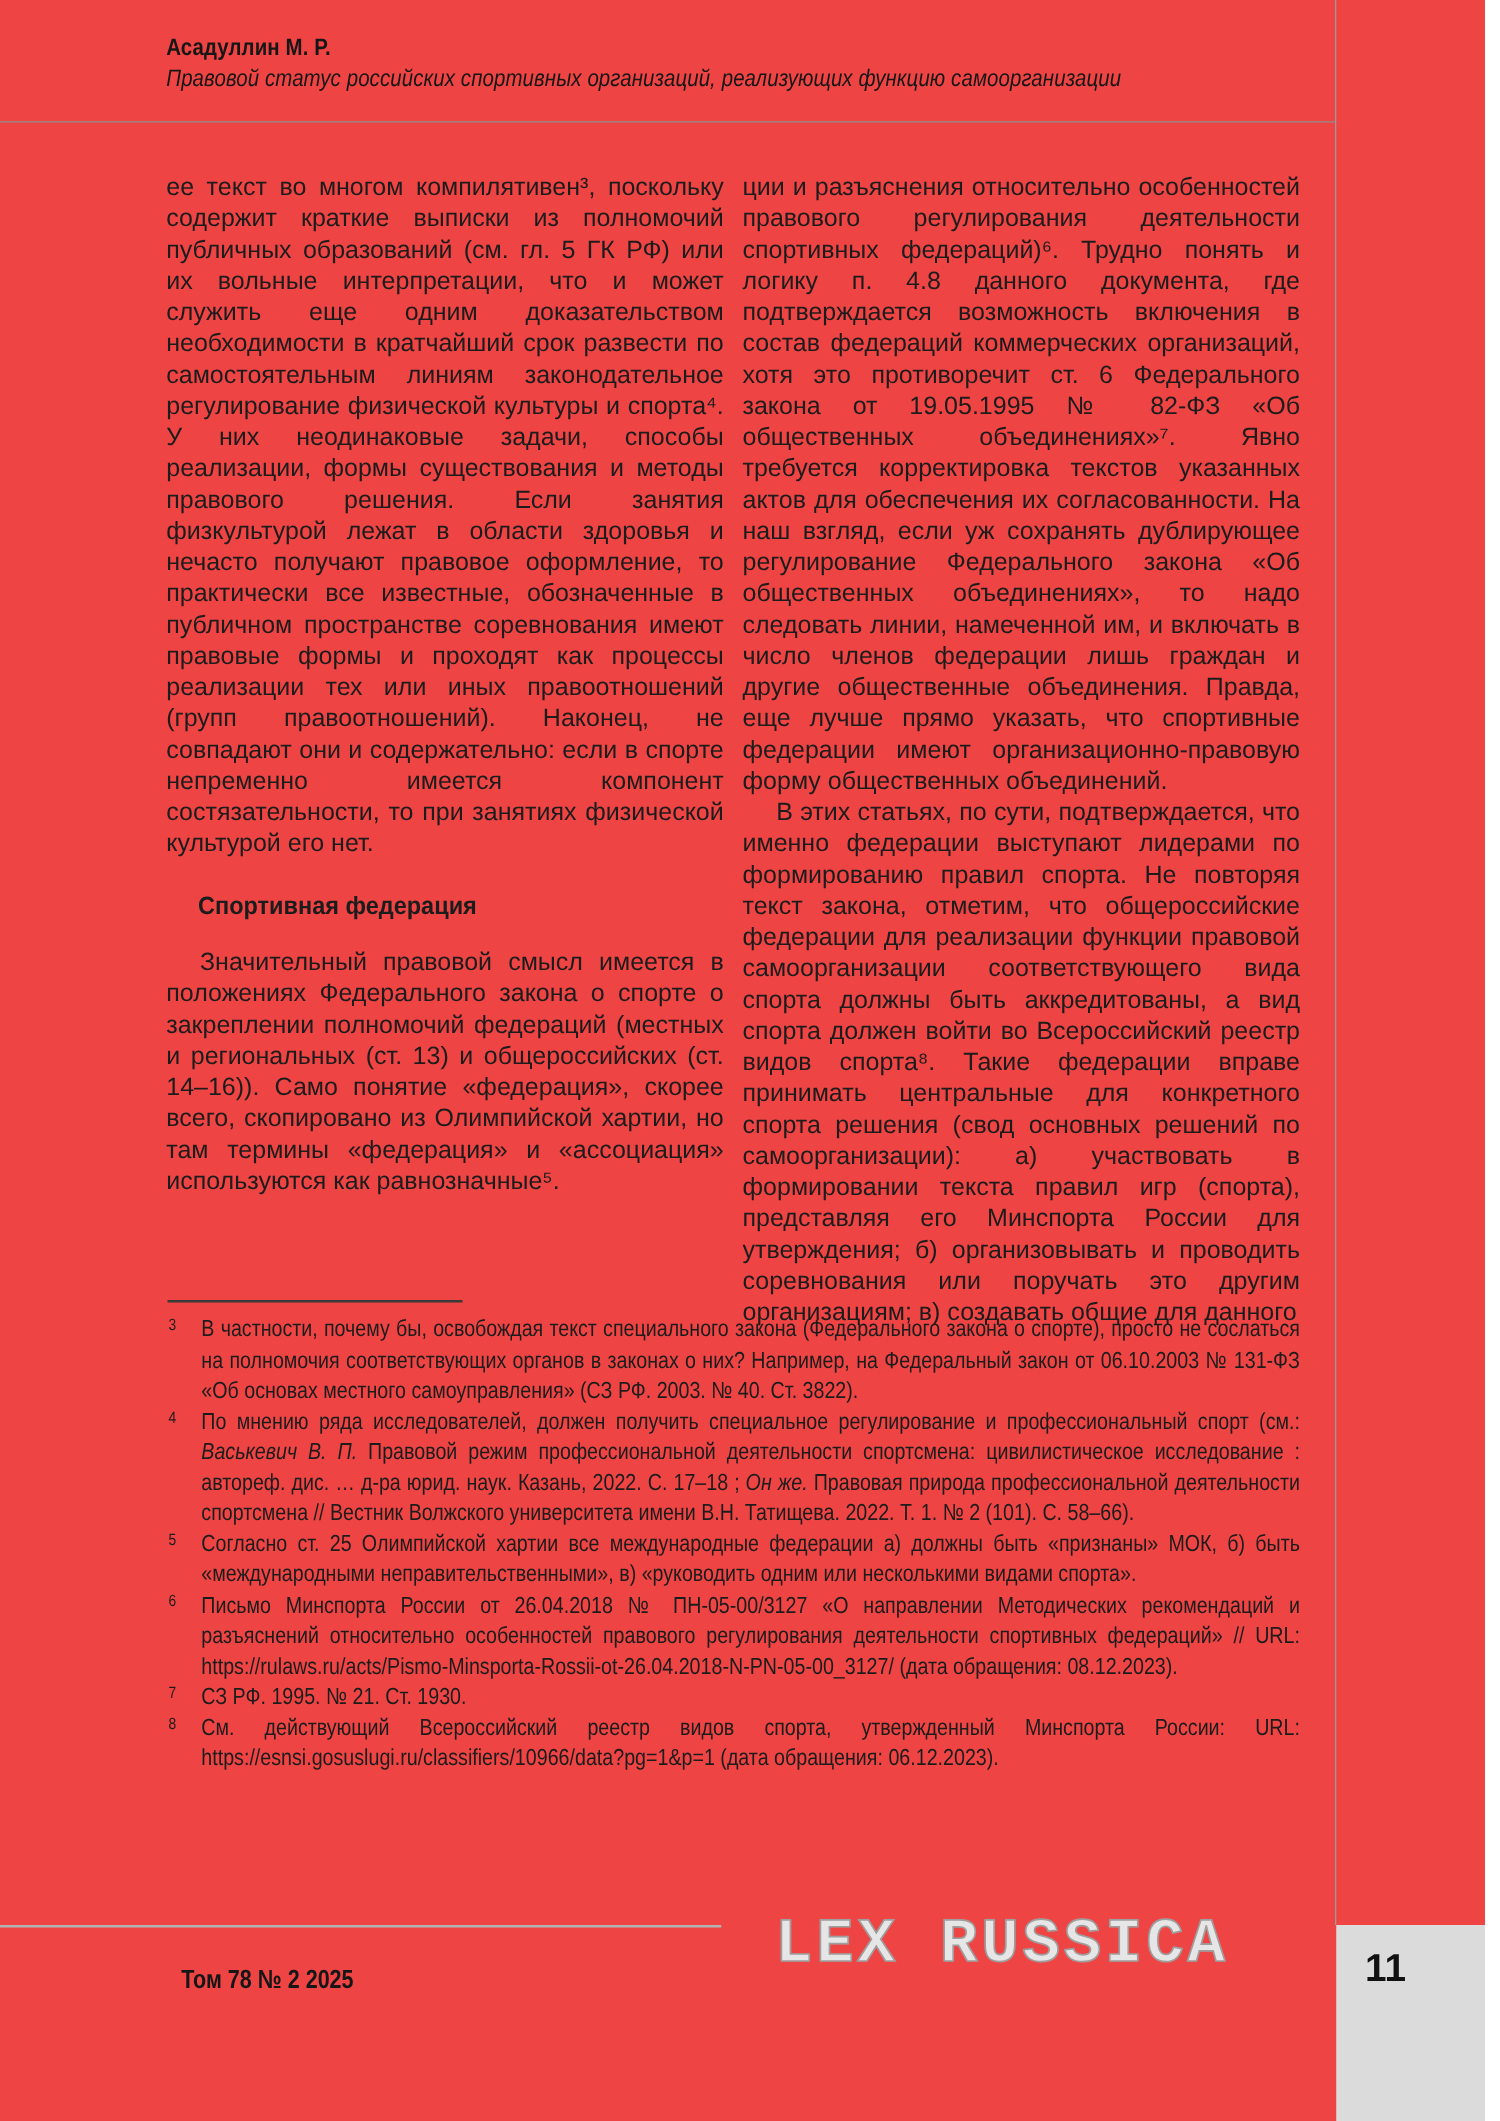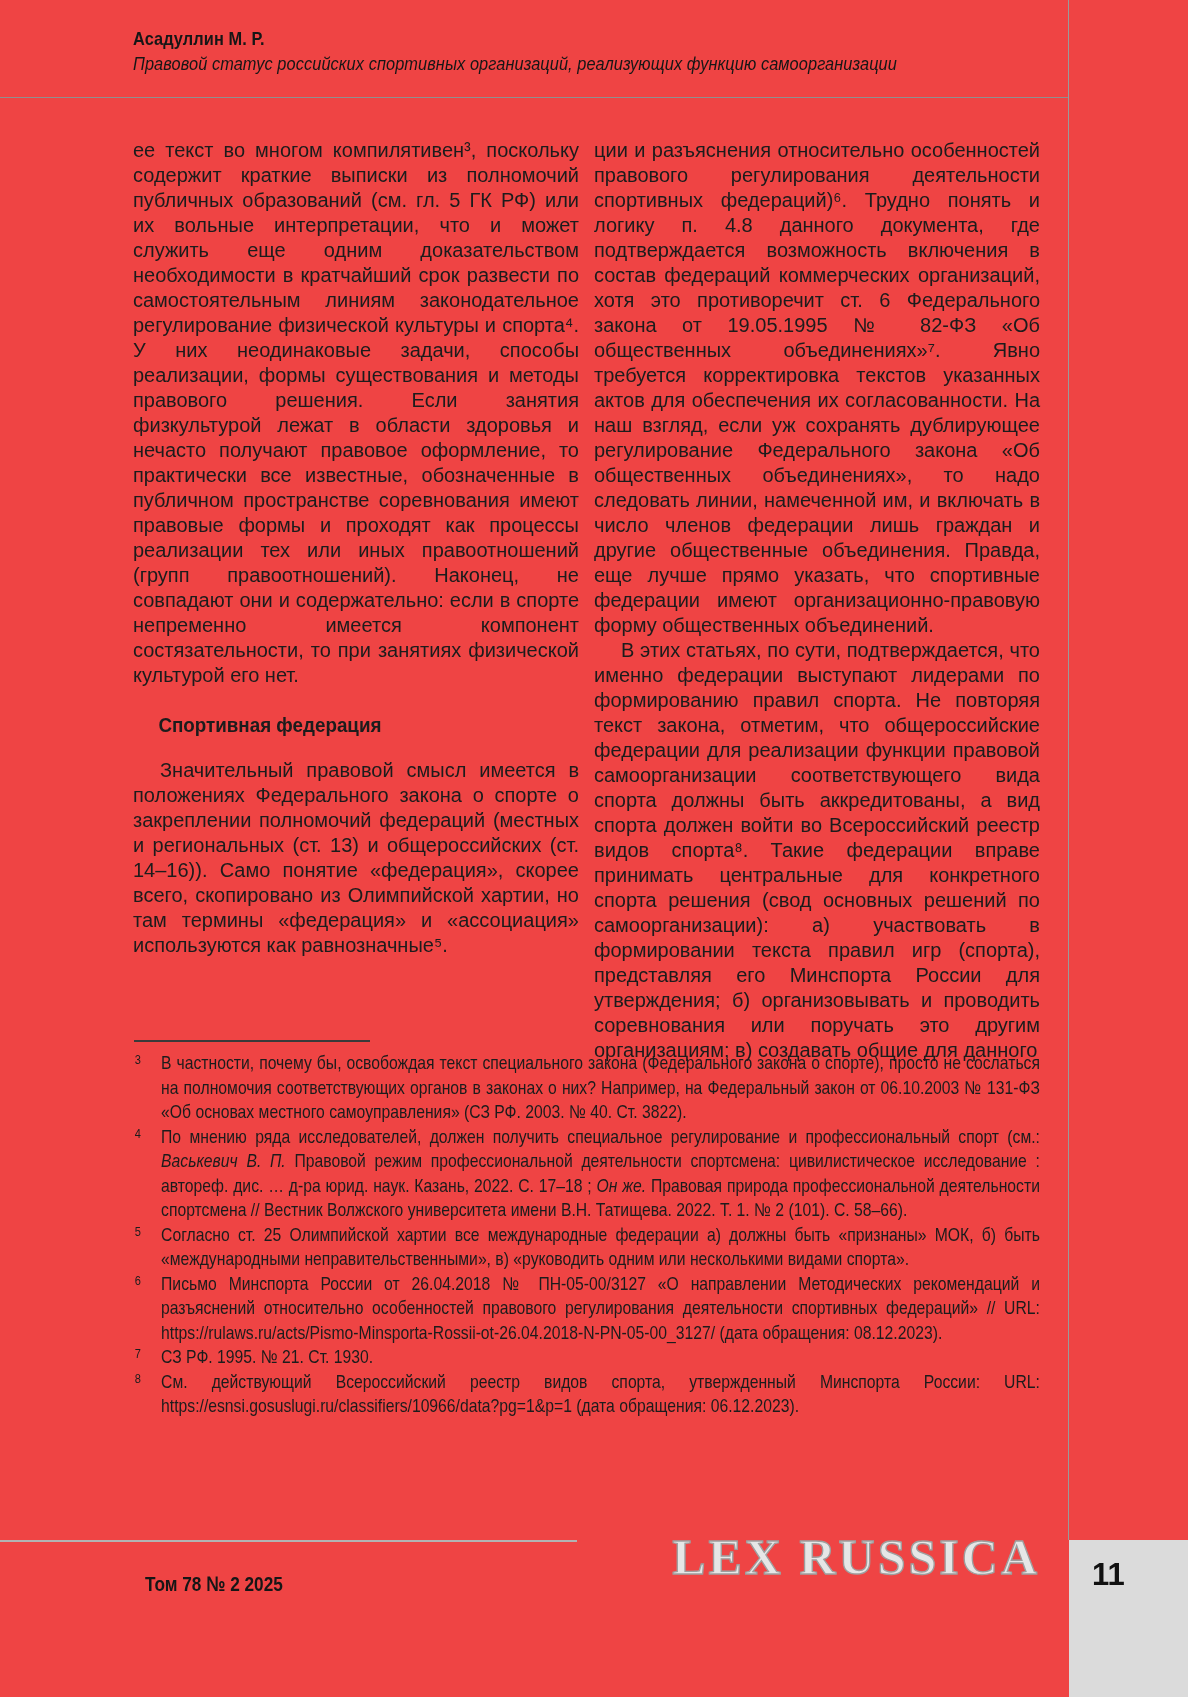--- a/index.html
+++ b/index.html
@@ -55,22 +55,21 @@
 
   
   .footer-rule{position:absolute;left:0;top:1540px;width:577px;height:2px;background:#b3b3b3;}
   .volume-info{
     position:absolute;left:145px;top:1572px;
     transform:scaleX(0.82);transform-origin:left top;
     font-size:21px;font-weight:600;color:#161616;
   }
   .journal-logo{
     position:absolute;left:620px;top:1528px;width:420px;
-    text-align:right;
-    font-family:Liberation Serif, serif;
+    font-family:Liberation Mono, monospace;
     font-size:50px;font-weight:700;
     letter-spacing:3px;
     color:#e6e6e6;
     -webkit-text-stroke:1.3px #9e9e9e;
     text-shadow:0 0 1px #b5b5b5;
     white-space:nowrap;
   }
   .page-number-box{
     position:absolute;left:1069px;top:1540px;width:131px;height:157px;
     background:#dbdbdb;

